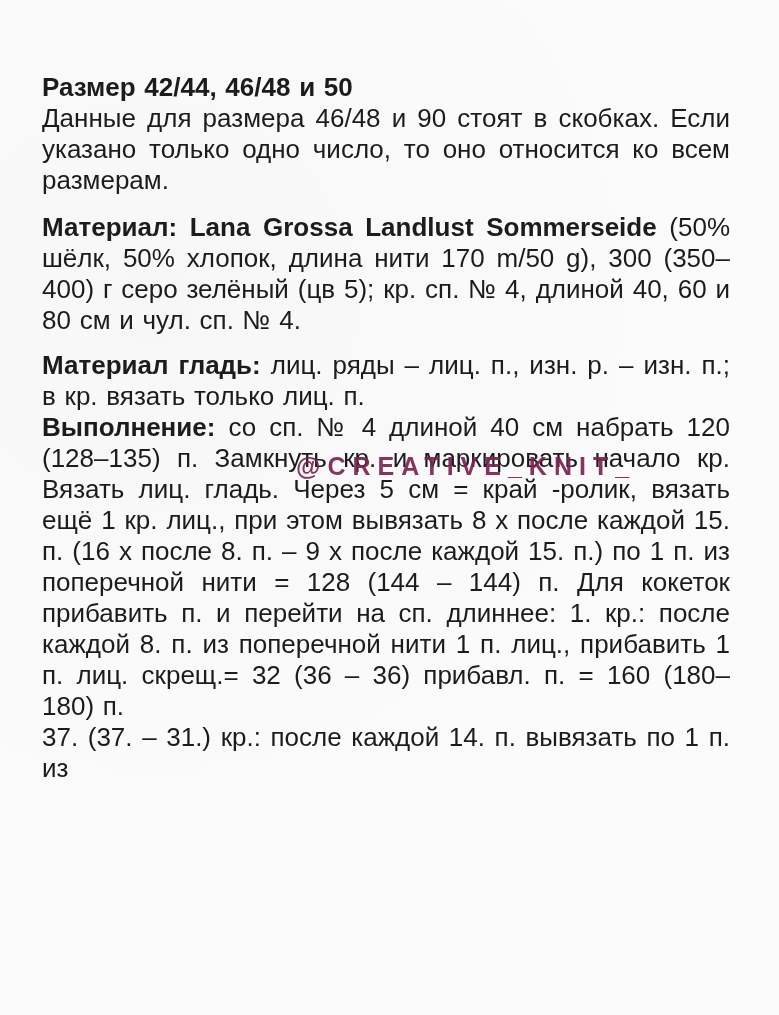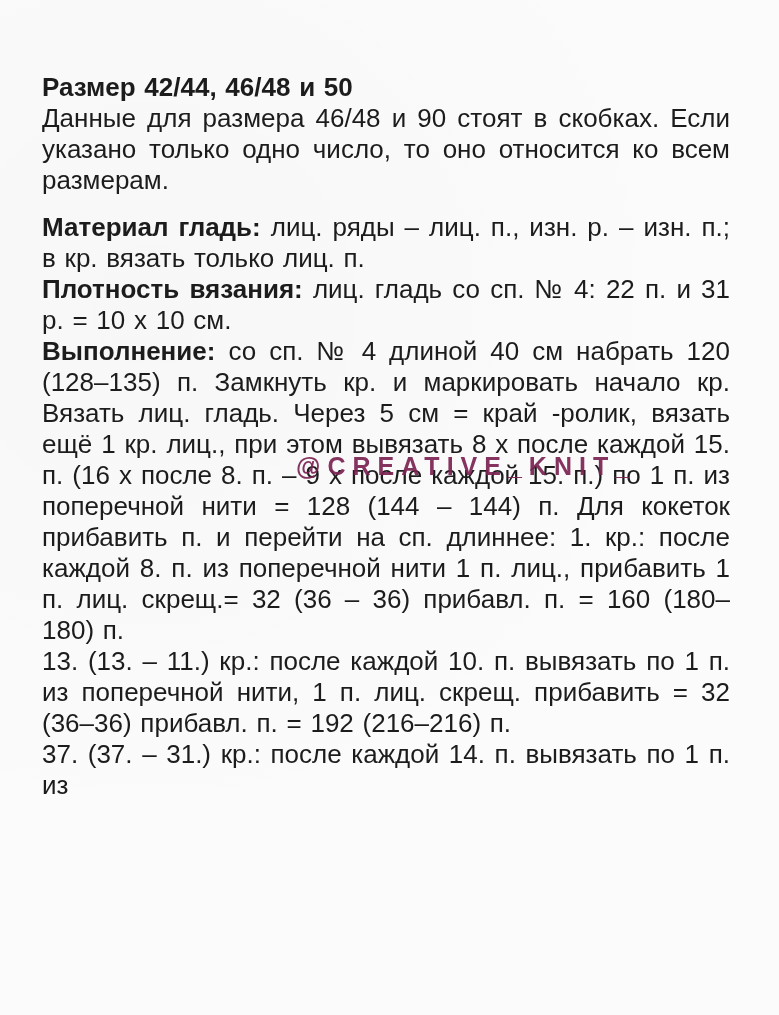--- a/index.html
+++ b/index.html
@@ -54,30 +54,31 @@
 </head>
 <body>
 
 <main class="page">
 
   <section class="sec-size">
     <h2>Размер 42/44, 46/48 и 50</h2>
     <p>Данные для размера 46/48 и 90 стоят в скобках. Если указано только одно число, то оно относится ко всем размерам.</p>
   </section>
 
+  <section class="sec-material">
+    <p><b class="lead">Материал: Lana Grossa Landlust Sommerseide</b><span> (50% шёлк, 50% хлопок, длина нити 170 m/50 g), 300 (350–400) г серо зелёный (цв 5); кр. сп. № 4, длиной 40, 60 и 80 см и чул. сп. № 4.</span></p>
+  </section>
 
   <section class="sec-instructions">
     <p><b class="lead">Материал гладь:</b><span> лиц. ряды – лиц. п., изн. р. – изн. п.; в кр. вязать только лиц. п.</span></p>
 
-    <p><b class="lead">Плотность вязания:</b><span> лиц. гладь со сп. № 4: 22 п. и 31 р. = 10 х 10 см.</span></p>
 
 
     <p><b class="lead">Выполнение:</b><span> со сп. № 4 длиной 40 см набрать 120 (128–135) п. Замкнуть кр. и маркировать начало кр. Вязать лиц. гладь. Через 5 см = край -ролик, вязать ещё 1 кр. лиц., при этом вывязать 8 х после каждой 15. п. (16 х после 8. п. – 9 х после каждой 15. п.) по 1 п. из поперечной нити = 128 (144 – 144) п. Для кокеток прибавить п. и перейти на сп. длиннее: 1. кр.: после каждой 8. п. из поперечной нити 1 п. лиц., прибавить 1 п. лиц. скрещ.= 32 (36 – 36) прибавл. п. = 160 (180–180) п.</span></p>
 
-    <p>13. (13. – 11.) кр.: после каждой 10. п. вывязать по 1 п. из поперечной нити, 1 п. лиц. скрещ. прибавить = 32 (36–36) прибавл. п. = 192 (216–216) п.</p>
 
 
     <p>37. (37. – 31.) кр.: после каждой 14. п. вывязать по 1 п. из</p>
   </section>
 
   <div class="watermark">@CREATIVE_KNIT_</div>
 
 </main>
 
 </body></html>

